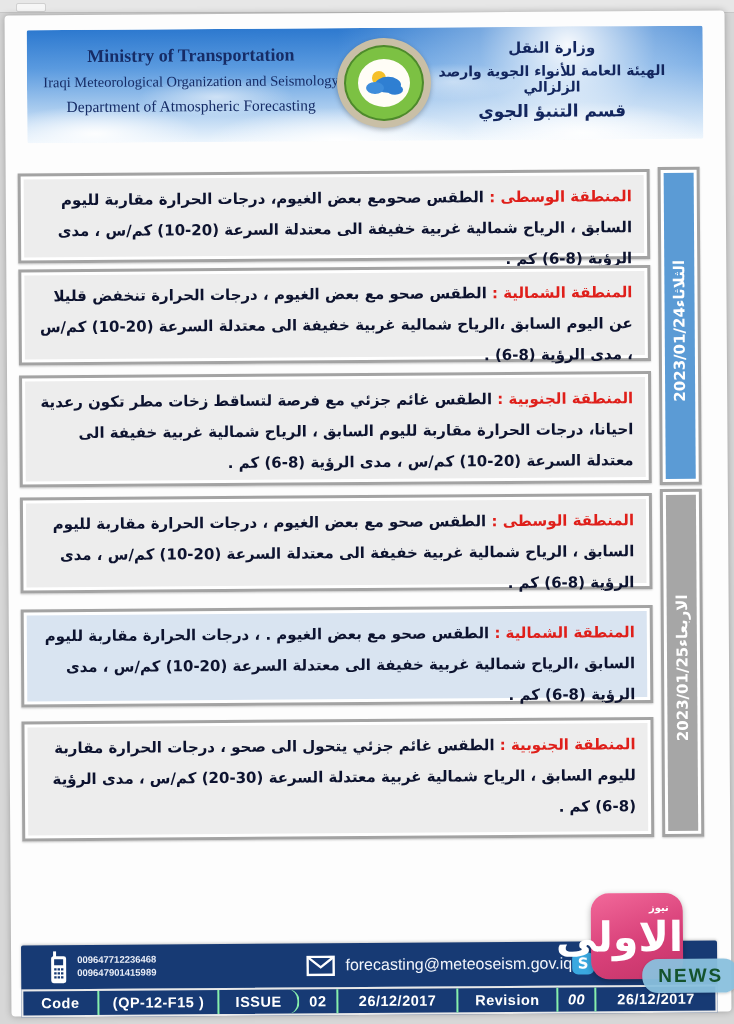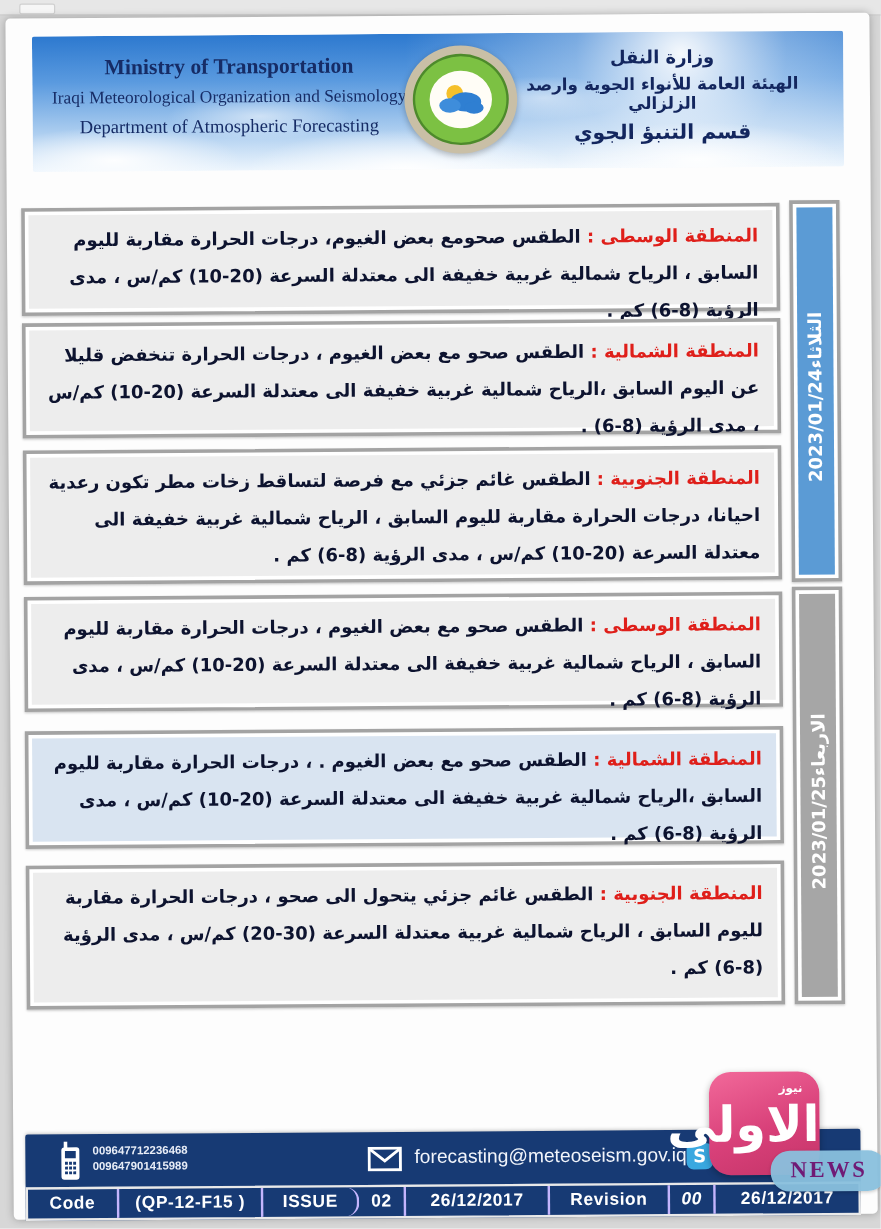--- a/index.html
+++ b/index.html
@@ -70,38 +70,38 @@
   .mail-text{margin-left:10px;color:#f2f5fb;font-size:16px;
              font-family:"Liberation Sans","DejaVu Sans",sans-serif;}
   .skype-group{display:flex;align-items:center;margin-left:auto;margin-right:118px;}
   .skype-box{width:22px;height:22px;border-radius:6px;background:#3aa8e0;color:#fff;font-weight:bold;
              font-size:15px;display:flex;align-items:center;justify-content:center;}
   .skype-text{margin-left:6px;color:#dfe8f4;font-size:13px;}
 
   .doc-table{position:absolute;left:10px;top:974px;width:696px;height:28px;background:#173a74;
              display:flex;border:2px solid #e9e9e9;box-sizing:border-box;}
   .doc-cell{display:flex;align-items:center;justify-content:center;color:#fff;font-weight:bold;
-            font-size:14.5px;letter-spacing:.5px;border-right:2px solid #c4b5fd;
+            font-size:14.5px;letter-spacing:.5px;border-right:2px solid #86efac;
             font-family:"Liberation Sans","DejaVu Sans",sans-serif;white-space:nowrap;overflow:hidden;}
   .doc-cell:last-child{border-right:none;}
   .c1{flex:76 0 0;} .c2{flex:122 0 0;} .c3{flex:80 0 0;border-radius:11px;} .c4{flex:38 0 0;}
   .c5{flex:122 0 0;} .c6{flex:100 0 0;} .c7{flex:38 0 0;font-style:italic;} .c8{flex:122 0 0;}
 
   
   .news-badge{position:absolute;left:580px;top:882px;width:92px;height:86px;border-radius:18px;
               background:linear-gradient(160deg,#f2699a 0%,#d84079 55%,#c43468 100%);
               box-shadow:0 2px 6px rgba(0,0,0,.3);z-index:5;}
   .news-ar-small{position:absolute;top:9px;right:14px;color:#fff;font-size:10px;font-weight:bold;direction:rtl;}
   .news-ar-main{position:absolute;top:20px;left:0;right:0;text-align:right;color:#fff;
                 font-size:41px;font-weight:bold;direction:rtl;letter-spacing:1px;}
   .news-ribbon{position:absolute;left:631px;top:948px;width:97px;height:34px;border-radius:16px;
                background:rgba(137,192,221,.95);display:flex;align-items:center;justify-content:center;
                z-index:6;box-shadow:0 1px 3px rgba(0,0,0,.2);}
-  .news-ribbon span{color:#701a75;font-weight:bold;font-size:19px;letter-spacing:2px;
-                    font-family:Liberation Serif, serif;}
+  .news-ribbon span{color:#14532d;font-weight:bold;font-size:19px;letter-spacing:2px;
+                    font-family:Liberation Sans, sans-serif;}
 </style>
 </head>
 <body>
 
 <div class="stage">
   <div class="top-chrome">
     <div class="top-notch"></div>
   </div>
 
   <div class="sheet">

